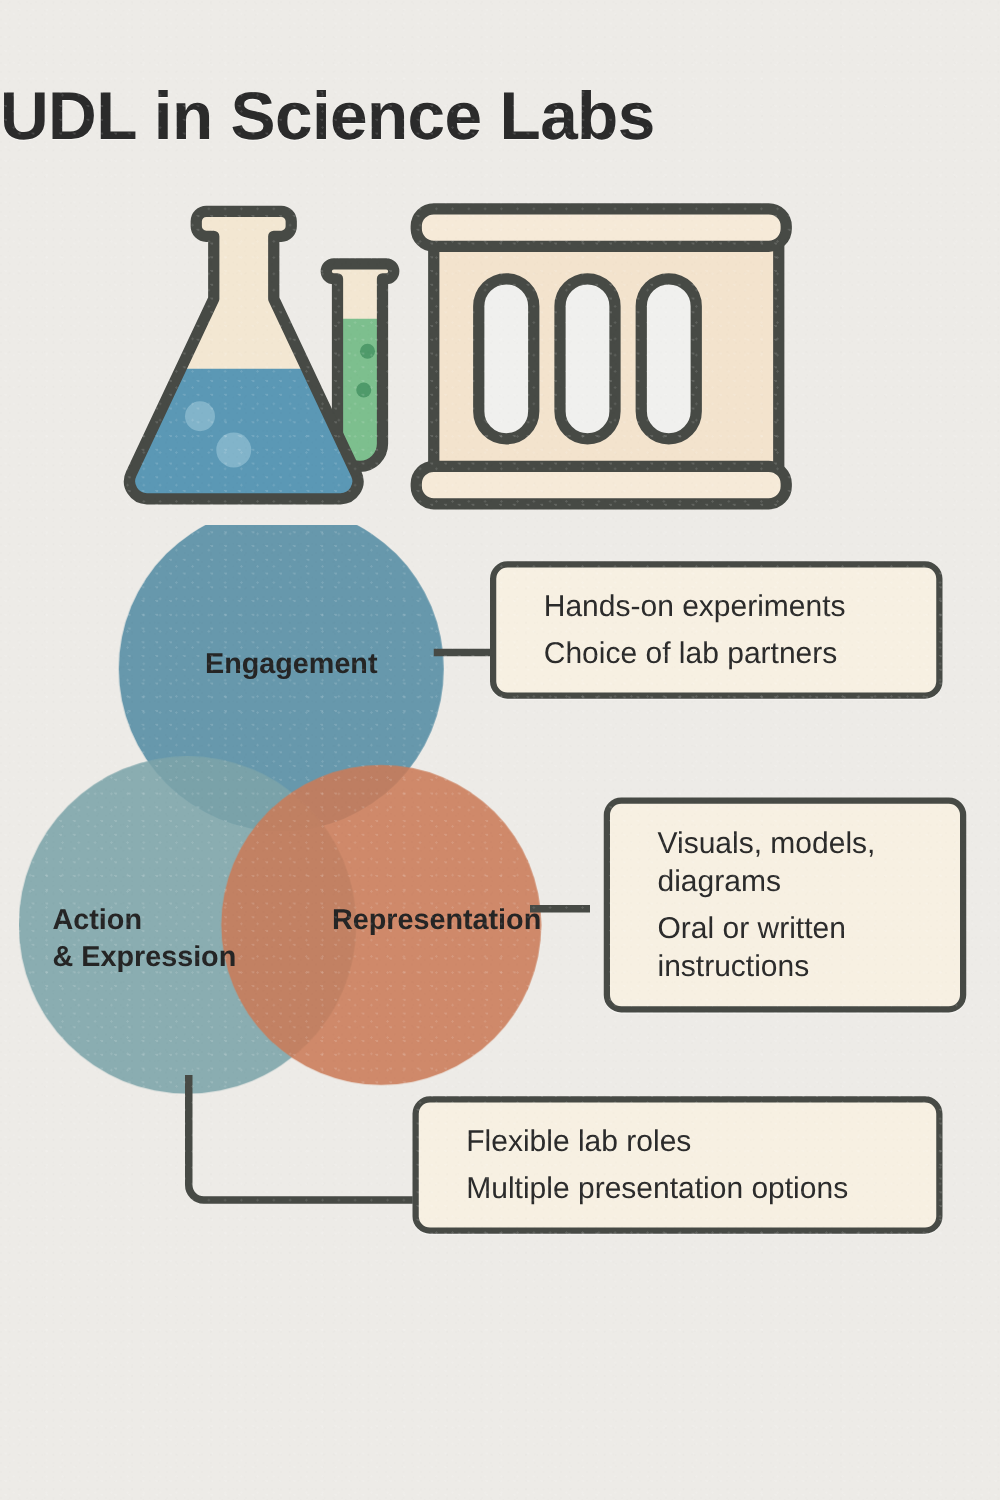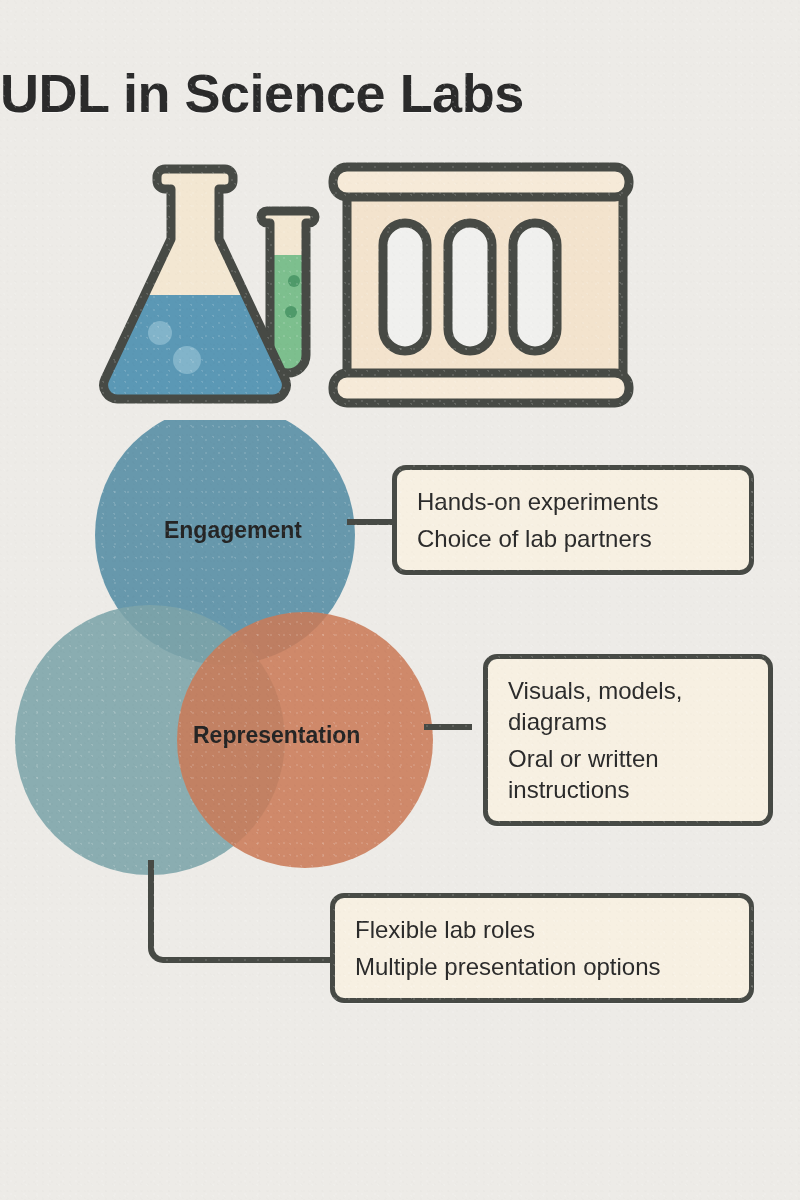--- a/index.html
+++ b/index.html
@@ -71,32 +71,31 @@
   #label-action {
     left: 42px;
     top: 300px;
     width: 215px;
     text-align: left;
   }
   #label-representation {
     left: 193px;
     top: 300px;
     width: 240px;
-    text-align: left;
+    text-align: right;
   }
   .callout {
     position: absolute;
     background: #f7f0e2;
     border: 5px solid #474a45;
     border-radius: 14px;
     box-sizing: border-box;
-    padding: 16px 20px;
+    padding: 16px 38px;
     z-index: 8;
     box-shadow: 0 1px 0 rgba(255,255,255,0.4);
-    margin-top: 16px;
   }
   .callout-line {
     color: #2b2b2b;
     font-size: 24px;
     line-height: 31px;
     font-weight: normal;
   }
   .callout-line + .callout-line {
     margin-top: 6px;
   }
@@ -172,20 +171,22 @@
 
   <div class="connector" style="left:347px; top:99px; width:50px; height:6px;"></div>
 
   <div class="connector" style="left:424px; top:304px; width:48px; height:6px;"></div>
 
   <svg class="connector-elbow" style="left:130px; top:440px; width:220px; height:110px;" width="220" height="110" viewBox="0 0 220 110">
     <path d="M21 0 V88 a12 12 0 0 0 12 12 H210" fill="none" stroke="#474a45" stroke-width="6" stroke-linecap="butt"></path>
   </svg>
 
   <div class="venn-label" id="label-engagement">Engagement</div>
+  <div class="venn-label" id="label-action">Action
+&amp; Expression</div>
   <div class="venn-label" id="label-representation">Representation</div>
 </div>
 
 <div class="callout" id="callout-1">
   <div class="callout-line">Hands-on experiments</div>
   <div class="callout-line">Choice of lab partners</div>
 </div>
 
 <div class="callout" id="callout-2">
   <div class="callout-line">Visuals, models, diagrams</div>

